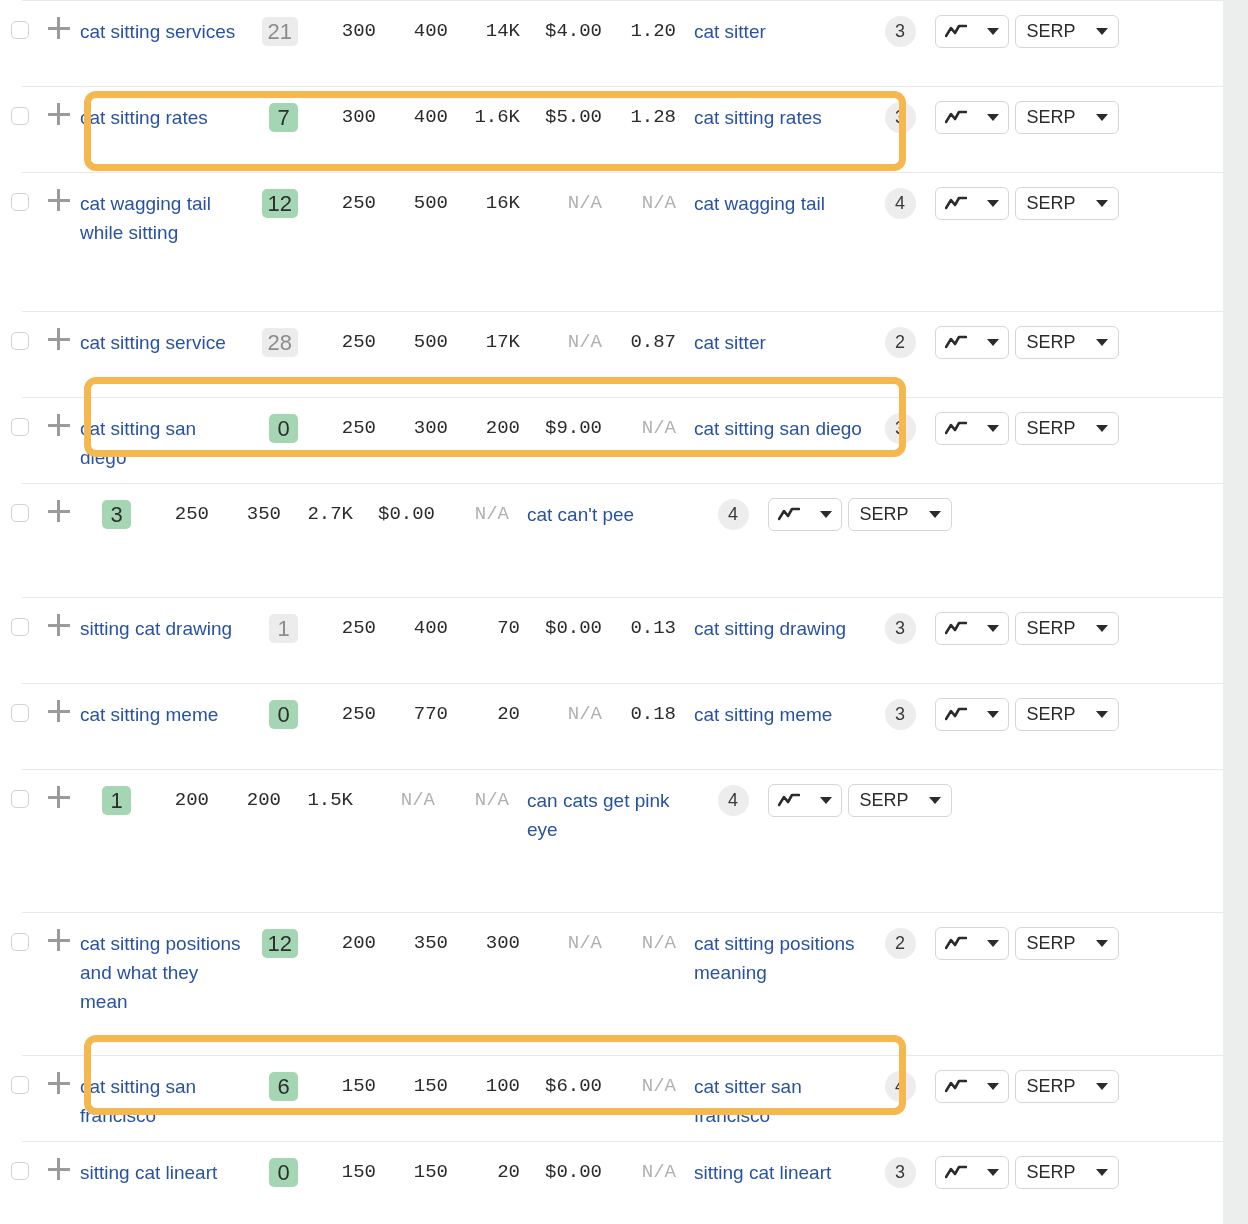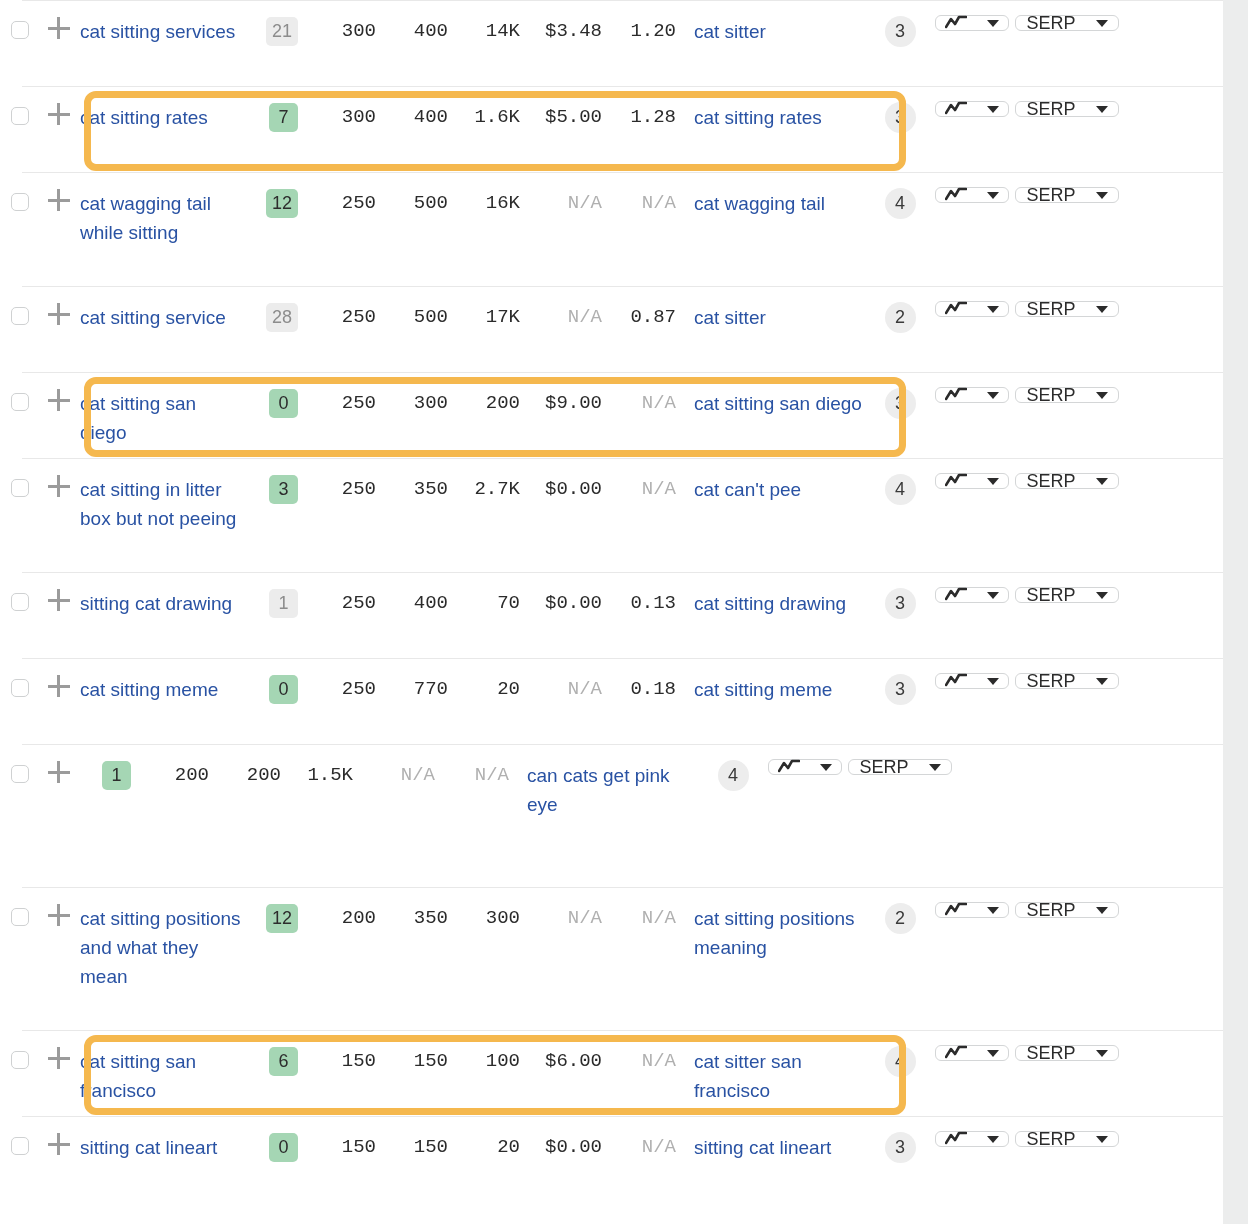--- a/index.html
+++ b/index.html
@@ -60,21 +60,21 @@
     line-height: 29px;
     text-decoration: none;
     display: inline;
   }
 
   .c-kd { width: 62px; display:flex; justify-content:flex-end; padding-right: 8px; }
   .kdbox {
     min-width: 29px; height: 29px;
     border-radius: 5px;
     display:flex; align-items:center; justify-content:center;
-    font-size: 18px;
+    font-size: 22px;
     padding: 0 6px;
   }
   .kdbox.green { background:#a5d6b4; color:#2d2d2d; }
   .kdbox.grey  { background:#ececec; color:#8c8c8c; }
 
   .num {
     font-size: 19px; line-height: 29px; color: #2b2b2b;
     text-align: right;
     font-family: Liberation Mono, monospace;
   }
@@ -94,21 +94,21 @@
     font-size: 18px;
   }
 
   .c-trend { width: 86px; display:flex; justify-content:center; padding-top:15px; }
   .c-serp  { width: 111px; display:flex; justify-content:flex-start; padding-top:15px; }
 
   .btn {
     border: 1px solid #d4d6d7;
     border-radius: 6px;
     background:#fff;
-    height: 16px;
+    height: 33px;
     display:flex; align-items:center; justify-content:center;
     gap: 20px;
     font-size: 18px;
     color: #2b2b2b;
     padding: 0 10px;
   }
   .btn-trend { width: 74px; }
   .btn-serp  { width: 104px; }
   .caret {
     width: 0; height: 0;
@@ -141,21 +141,21 @@
         <div class="cell c-plus">
           <span class="plus"></span>
         </div>
         <div class="cell c-kw"><a class="kw" href="#">cat sitting services</a></div>
         <div class="cell c-kd">
           <span class="kdbox grey">21</span>
         </div>
         <div class="cell c-n1 num">300</div>
         <div class="cell c-n2 num">400</div>
         <div class="cell c-n3 num">14K</div>
-        <div class="cell c-cpc num">$3.48</div>
+        <div class="cell c-cpc num">$4.00</div>
         <div class="cell c-cps num">1.20</div>
         <div class="cell c-parent"><a class="kw" href="#">cat sitter</a></div>
         <div class="cell c-sf">
           <span class="sfcircle">3</span>
         </div>
         <div class="cell c-trend">
           <button class="btn btn-trend">
             <span>
               <svg class="trend-ico" width="22" height="16" viewBox="0 0 22 16" aria-hidden="true">
                 <path d="M1 12 L6 4 L10 9 L14 2 L21 2" fill="none" stroke="#2b2b2b" stroke-width="2.6" stroke-linecap="round" stroke-linejoin="round"></path>
@@ -240,21 +240,21 @@
             <span class="caret"></span>
           </button>
         </div>
         <div class="cell c-serp">
           <button class="btn btn-serp">
             <span>SERP</span>
             <span class="caret"></span>
           </button>
         </div>
       </div>
-      <div class="row" style="height: 86px;">
+      <div class="row" style="height: 86px; margin-top: 25px;">
         <div class="sep"></div>
         <div class="cell c-check">
           <span class="chk"></span>
         </div>
         <div class="cell c-plus">
           <span class="plus"></span>
         </div>
         <div class="cell c-kw"><a class="kw" href="#">cat sitting service</a></div>
         <div class="cell c-kd">
           <span class="kdbox grey">28</span>
@@ -324,21 +324,20 @@
         </div>
       </div>
       <div class="row" style="height: 114px;">
         <div class="sep"></div>
         <div class="cell c-check">
           <span class="chk"></span>
         </div>
         <div class="cell c-plus">
           <span class="plus"></span>
         </div>
-        <div class="cell c-kw"><a class="kw" href="#">cat sitting in litter box but not peeing</a></div>
         <div class="cell c-kd">
           <span class="kdbox green">3</span>
         </div>
         <div class="cell c-n1 num">250</div>
         <div class="cell c-n2 num">350</div>
         <div class="cell c-n3 num">2.7K</div>
         <div class="cell c-cpc num">$0.00</div>
         <div class="cell c-cps num na">N/A</div>
         <div class="cell c-parent"><a class="kw" href="#">cat can't pee</a></div>
         <div class="cell c-sf">

